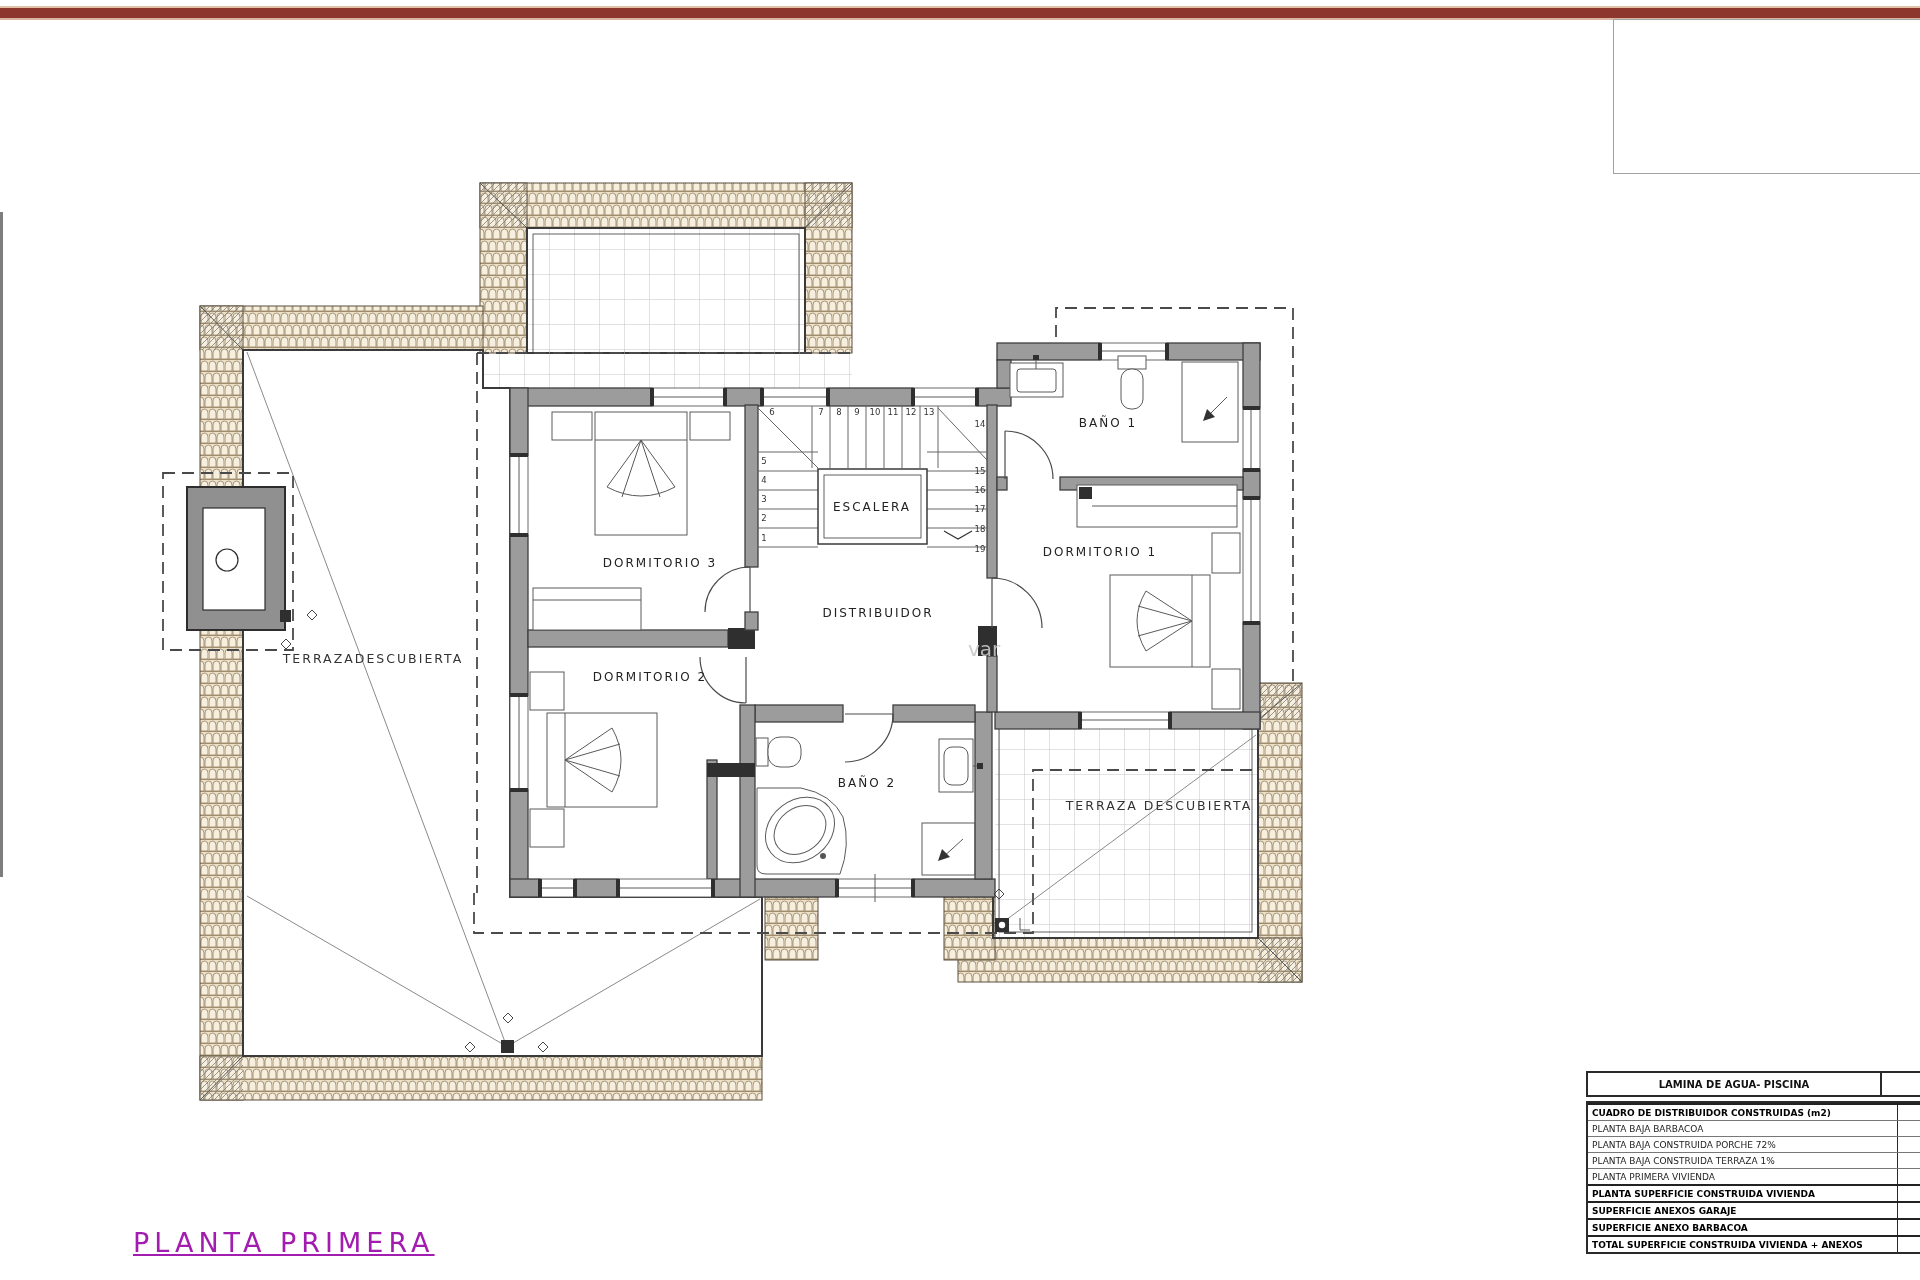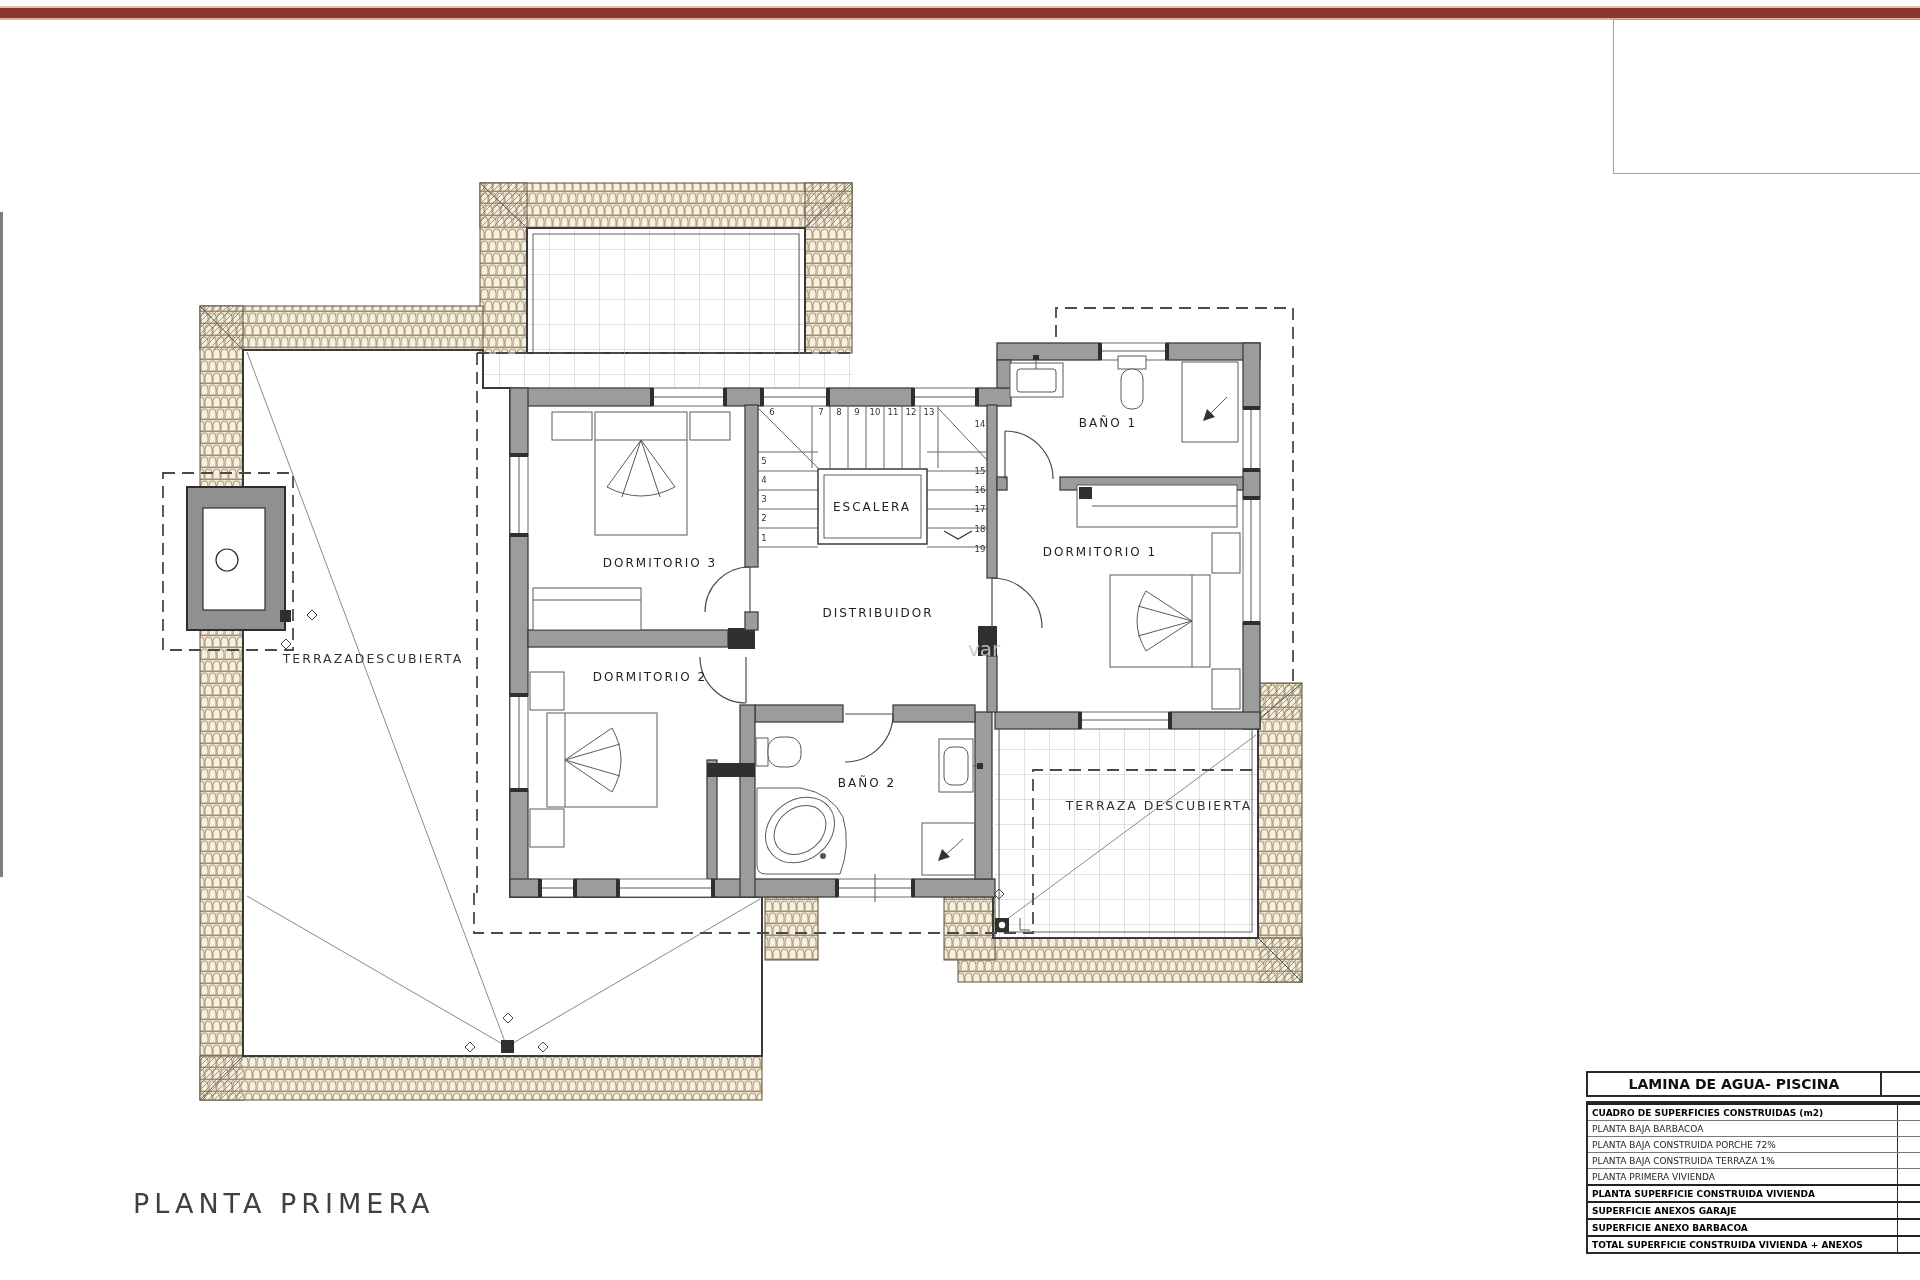--- a/index.html
+++ b/index.html
@@ -4,26 +4,26 @@
 <style>
   html,body{margin:0;padding:0;background:#ffffff;width:1920px;height:1280px;overflow:hidden;
             font-family:"DejaVu Sans",sans-serif;}
   .abs{position:absolute;}
   #topbar-line1{left:0;top:6px;width:1920px;height:2px;background:#e3c2a9;}
   #topbar{left:0;top:8px;width:1920px;height:10px;background:#8c362d;}
   #topbar-line2{left:0;top:18px;width:1920px;height:2px;background:#d9b69d;}
   #left-edge-line{left:0;top:212px;width:3px;height:665px;background:#7d7d7d;}
   #tr-panel{left:1613px;top:19px;width:310px;height:153px;background:#fff;border:1px solid #a2a2a2;}
   #plan-svg{left:0;top:0;}
-  #plan-title{left:133px;top:1188px;font-size:27px;letter-spacing:5px;color:#404040;}
+  #plan-title{left:133px;top:1227px;font-size:27px;letter-spacing:5px;color:#a21caf;text-decoration:underline;}
   
   #pool-box{left:1586px;top:1071px;width:360px;height:22px;border:2px solid #2a2a2a;background:#fff;}
   #pool-box .divider{position:absolute;left:292px;top:0;width:2px;height:100%;background:#2a2a2a;}
   #pool-label{position:absolute;left:0;top:0;width:292px;height:100%;display:flex;align-items:center;
-              justify-content:center;font-size:14px;font-weight:bold;color:#111;text-align:right;}
+              justify-content:center;font-size:10px;font-weight:bold;color:#111;text-align:right;}
   #sum-table{left:1586px;top:1101px;width:360px;border:2px solid #2a2a2a;background:#fff;}
   .trow{position:relative;height:15px;display:flex;align-items:center;padding-left:4px;
         font-size:9px;color:#222;border-top:1px solid #777;}
   .trow:first-child{border-top:none;}
   .trow.strong{font-weight:bold;border-top:2px solid #222;font-size:9px;color:#000;}
   .trow .vdiv{position:absolute;left:309px;top:0;width:1px;height:100%;background:#2a2a2a;}
   
   .wall{fill:#9c9c9c;stroke:#3f3f3f;stroke-width:1.3;}
   .blk{fill:#2f2f2f;stroke:none;}
   .band{stroke:#5a4f3e;stroke-width:1;}
@@ -428,21 +428,21 @@
 </svg>
 
 <div class="abs" id="plan-title">PLANTA PRIMERA</div>
 
 <div class="abs" id="pool-box">
   <div id="pool-label">LAMINA DE AGUA- PISCINA</div>
   <div class="divider"></div>
 </div>
 <div class="abs" id="sum-table">
   <div class="trow strong">
-      <span>CUADRO DE SUPERFICIES CONSTRUIDAS (m2)</span>
+      <span>CUADRO DE DISTRIBUIDOR CONSTRUIDAS (m2)</span>
       <span class="vdiv"></span>
     </div>
   <div class="trow">
       <span>PLANTA BAJA BARBACOA</span>
       <span class="vdiv"></span>
     </div>
   <div class="trow">
       <span>PLANTA BAJA CONSTRUIDA PORCHE 72%</span>
       <span class="vdiv"></span>
     </div>

